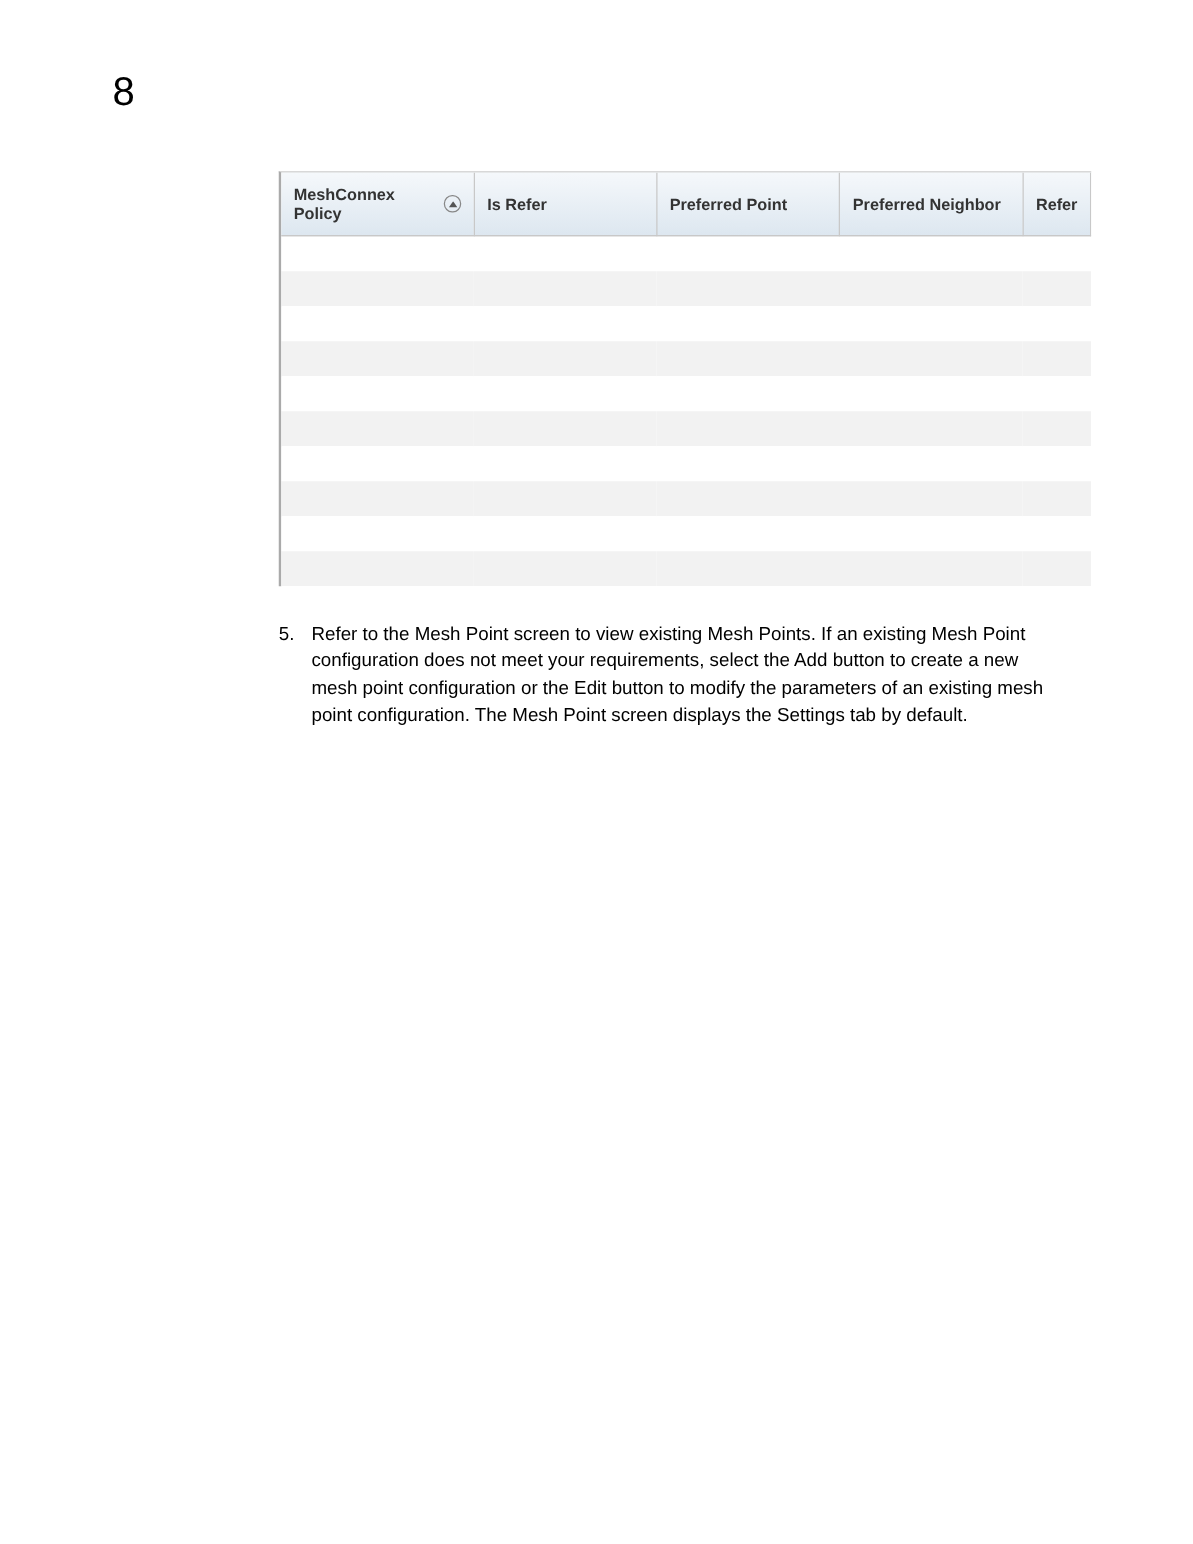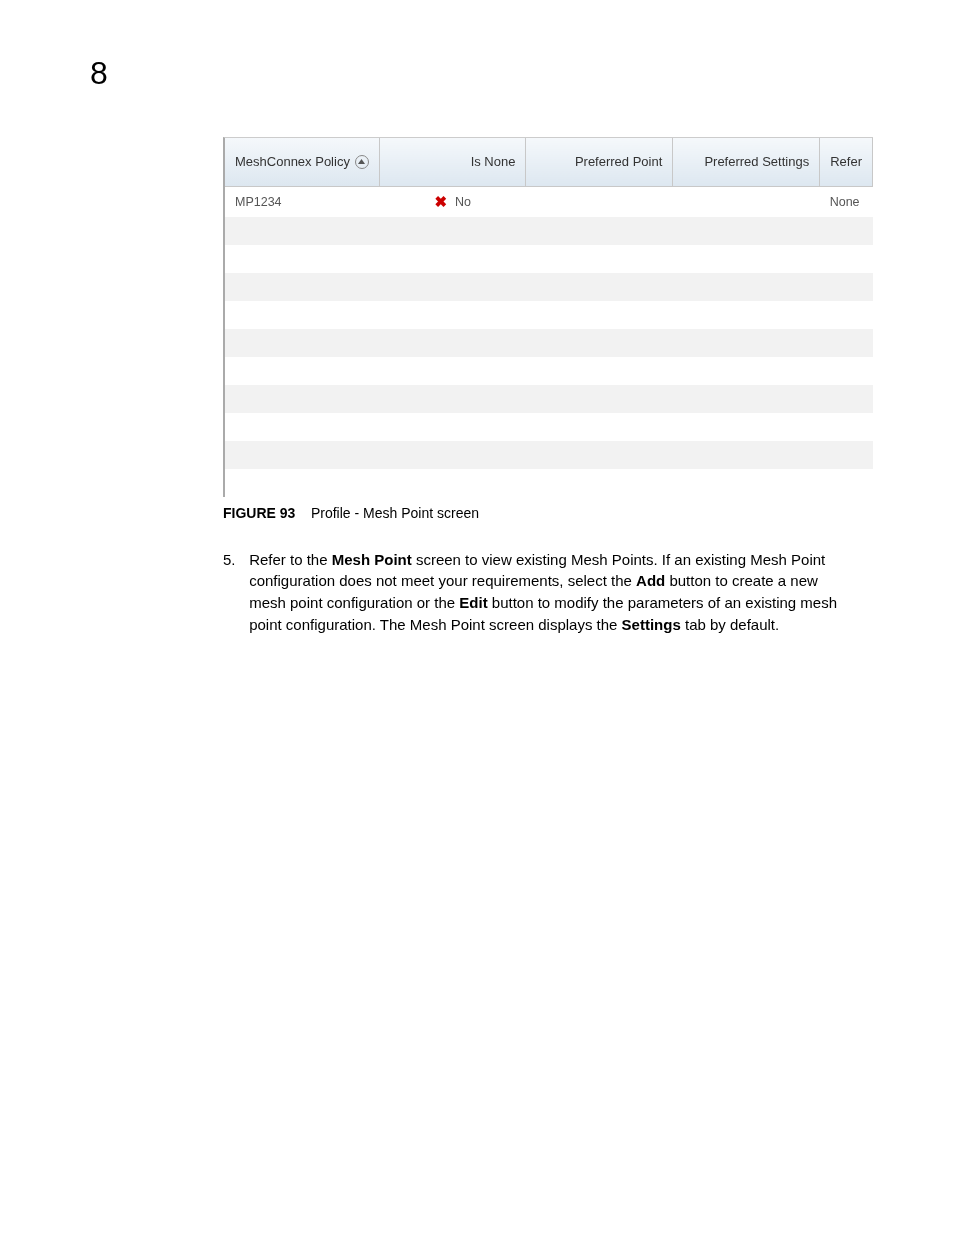--- a/index.html
+++ b/index.html
@@ -35,22 +35,22 @@
     width: 100%;
     border-collapse: collapse;
     font-size: 13px;
     color: #333;
   }
   .grid-table th {
     background: linear-gradient(#f5f8fb, #dde7f0);
     border-right: 1px solid #c8c8c8;
     border-bottom: 1px solid #c8c8c8;
     padding: 10px 10px;
-    text-align: right;
-    font-weight: normal;
+    text-align: left;
+    font-weight: bold;
     color: #333;
     vertical-align: middle;
     height: 48px;
     font-size: 13px;
   }
   .grid-table th .th-inner {
     display: flex;
     align-items: center;
     justify-content: space-between;
   }
@@ -104,21 +104,21 @@
   .body-list .num {
     display: inline-block;
     width: 22px;
     vertical-align: top;
   }
   .body-list .para {
     display: inline-block;
     width: 600px;
     vertical-align: top;
   }
-  .b { font-weight: bold; }
+  .b { font-weight: normal; }
 </style>
 </head>
 <body>
 
 <div class="chapter-number">8</div>
 
 <div class="content-wrap">
 
   <div class="table-outer">
     <table class="grid-table">
@@ -127,40 +127,28 @@
           <th class="col1">
             <div class="th-inner">
               <span>MeshConnex Policy</span>
               <span class="sort-icon">
                 <svg width="7" height="5" viewBox="0 0 7 5">
                     <polygon points="3.5,0 7,5 0,5" fill="#555"></polygon>
                   </svg>
               </span>
             </div>
           </th>
-          <th class="col2">Is None</th>
+          <th class="col2">Is Refer</th>
           <th class="col3">Preferred Point</th>
-          <th class="col4">Preferred Settings</th>
+          <th class="col4">Preferred Neighbor</th>
           <th class="col5">Refer</th>
         </tr>
       </thead>
       <tbody id="tbody">
           <tr>
-            <td>MP1234</td>
-            <td>
-              <div class="cell-isroot">
-                <span class="x-icon">✖</span>
-                <span>No</span>
-              </div>
-            </td>
-            <td></td>
-            <td></td>
-            <td>None</td>
-          </tr>
-          <tr>
             <td></td>
             <td></td>
             <td></td>
             <td></td>
             <td></td>
           </tr>
           <tr>
             <td></td>
             <td></td>
             <td></td>
@@ -220,23 +208,20 @@
             <td></td>
             <td></td>
             <td></td>
             <td></td>
             <td></td>
           </tr>
         </tbody>
     </table>
   </div>
 
-  <div class="caption">
-    <span class="fig-label">FIGURE 93</span>&nbsp;&nbsp;&nbsp;&nbsp;<span>Profile - Mesh Point screen</span>
-  </div>
 
   <div class="body-list">
     <span class="num">5.</span>
     <span class="para">
       <span>Refer to the </span><span class="b">Mesh Point</span><span> screen to view existing Mesh Points. If an existing Mesh Point configuration does not meet your requirements, select the </span><span class="b">Add</span><span> button to create a new mesh point configuration or the </span><span class="b">Edit</span><span> button to modify the parameters of an existing mesh point configuration. The Mesh Point screen displays the </span><span class="b">Settings</span><span> tab by default.</span>
     </span>
   </div>
 
 </div>
 

